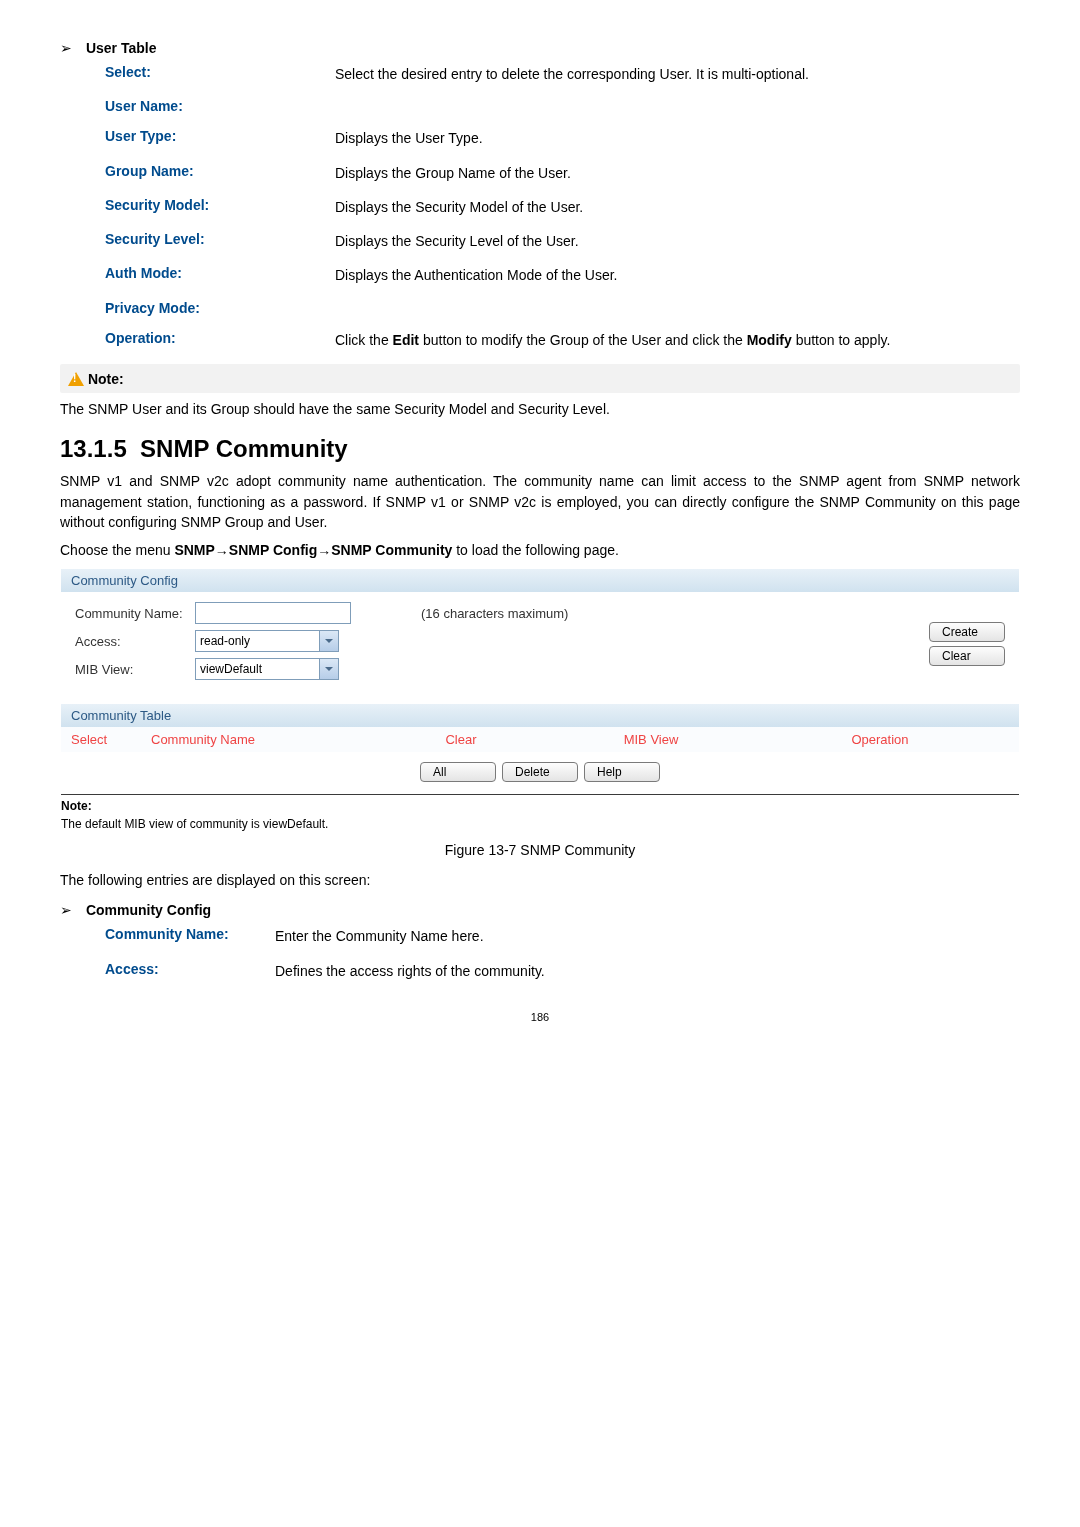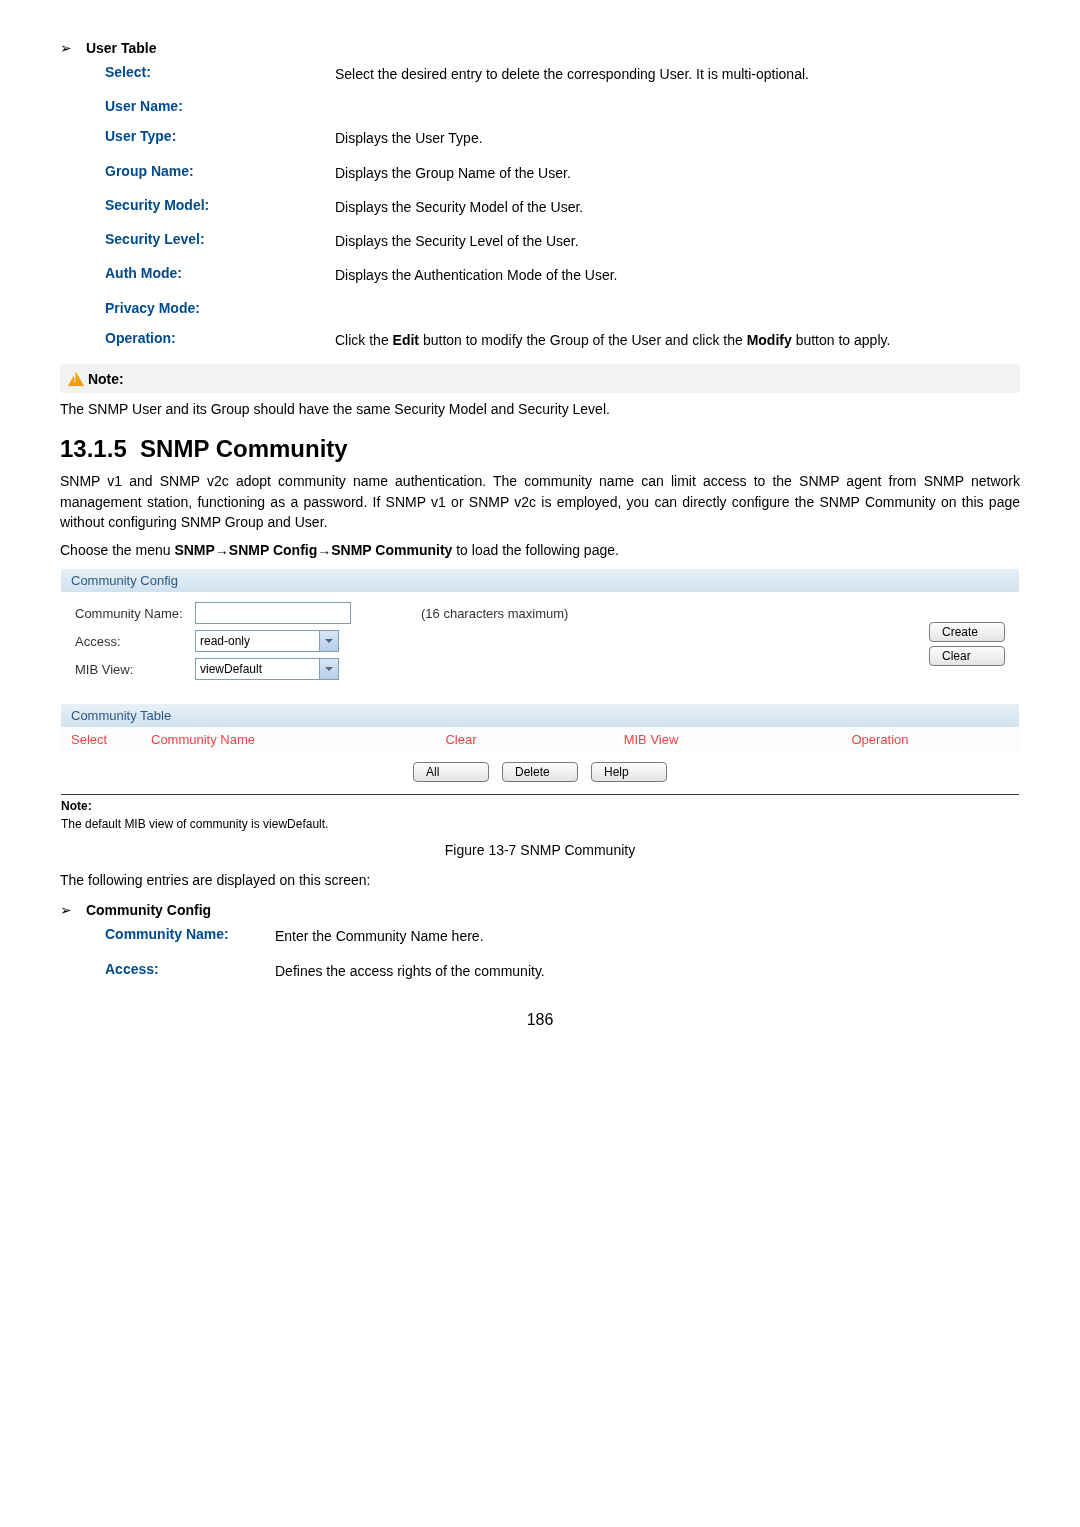--- a/index.html
+++ b/index.html
@@ -183,21 +183,21 @@
   .col-select { flex: 0 0 80px; }
   .col-name { flex: 0 0 220px; }
   .col-access { flex: 0 0 180px; text-align: center;}
   .col-mib { flex: 0 0 200px; text-align: center;}
   .col-op { flex: 1; text-align: center;}
   .table-actions {
     text-align: center;
     padding: 10px 0;
     display: flex;
     justify-content: center;
-    gap: 13px;
+    gap: 6px;
   }
   .panel-hr {
     border: none;
     border-top: 1px solid #3a3a3a;
     margin: 2px 0 4px 0;
   }
   .panel-note-label {
     font-weight: bold;
     font-size: 12px;
   }
@@ -206,21 +206,21 @@
     margin-top: 4px;
   }
   .figure-caption {
     text-align: center;
     margin: 10px 0;
     font-size: 14px;
   }
   .def-list2 .def-term { flex: 0 0 170px; }
   .page-number {
     text-align: center;
-    font-size: 16px;
+    font-size: 11px;
     margin-top: 30px;
   }
 </style>
 </head>
 <body>
 
 <div>
   <span class="arrow-bullet">➢</span>
   <span class="section-label">User Table</span>
 

